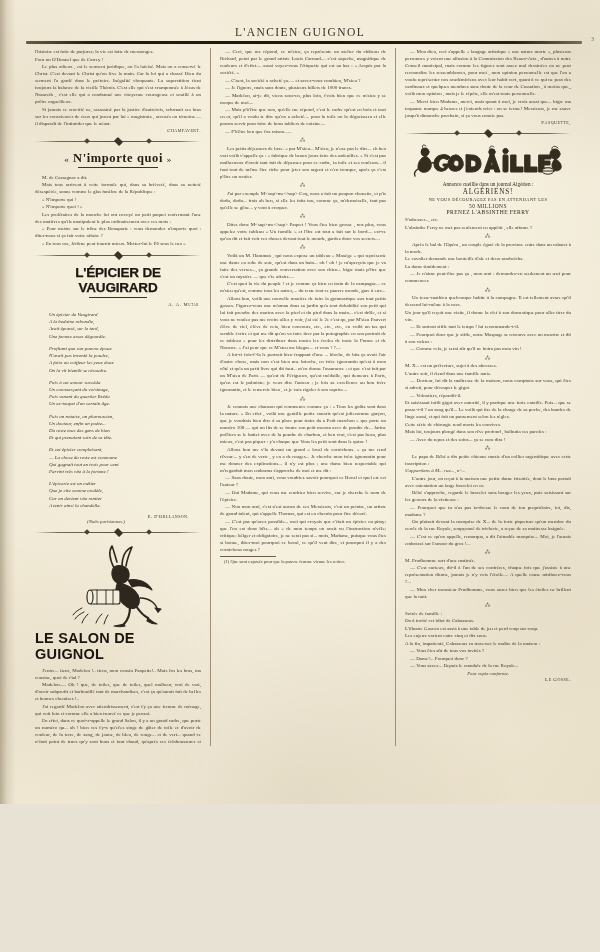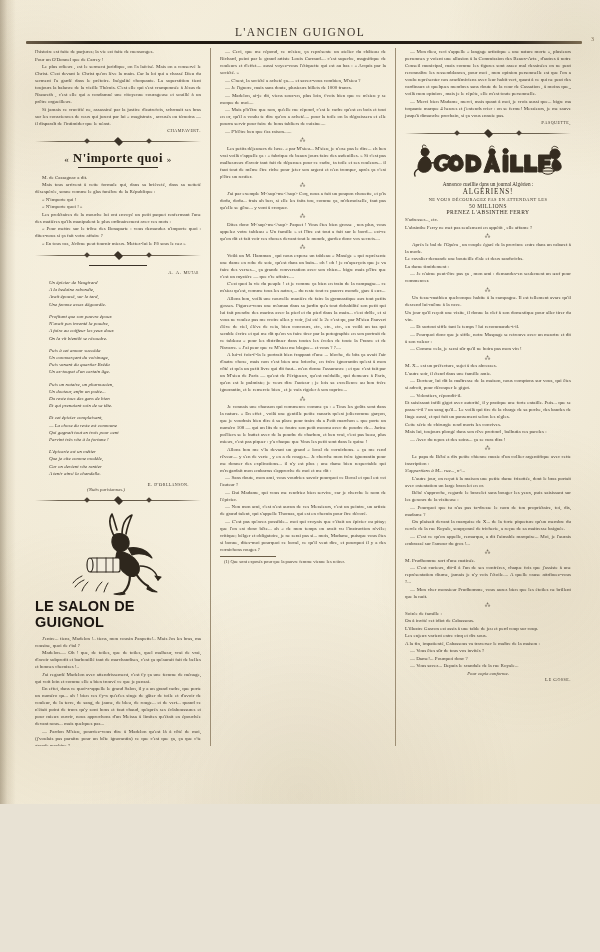--- a/index.html
+++ b/index.html
@@ -334,20 +334,21 @@
       </div>
 
       <div class="orn">
           <i></i>
           <s class="l"></s>
           <b></b>
           <s class="r"></s>
         </div>
 
       <div>
+        <div class="head-slab">L'ÉPICIER DE VAUGIRARD</div>
         <div class="head-slab-rule"></div>
         <div class="byline">A. A. Mutar</div>
 
         <div class="verse">
           <div class="stanza">
             <div>Un épicier de Vaugirard</div>
             <div>A la bedaine rebondie,</div>
             <div>Avait épousé, sur le tard,</div>
             <div>Une femme assez dégourdie.</div>
           </div>

